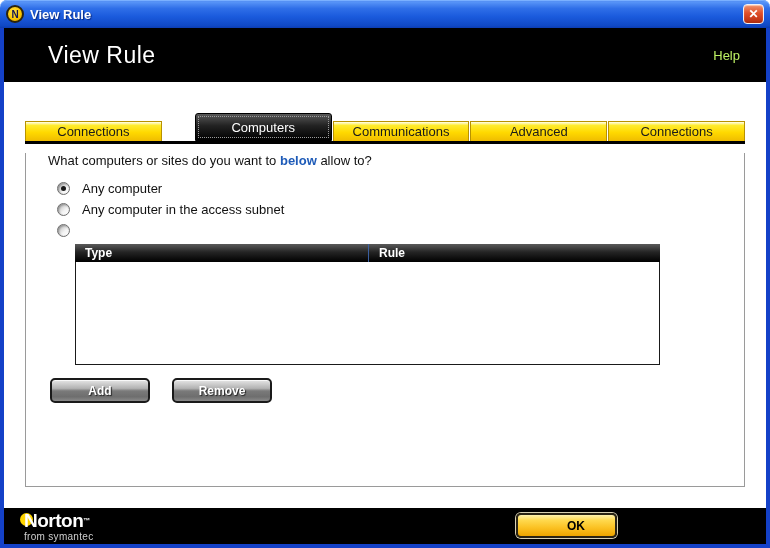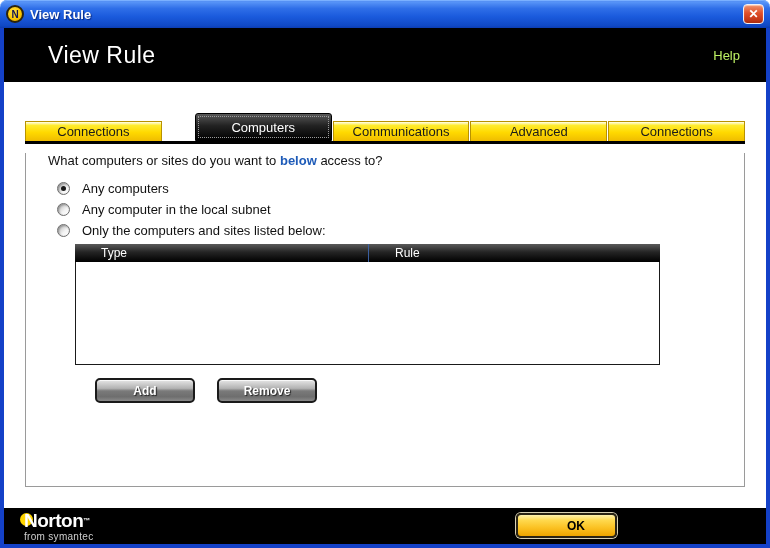--- a/index.html
+++ b/index.html
@@ -131,31 +131,31 @@
     width:5px; height:5px; border-radius:50%;
     background:#1a1a1a;
   }
   .radio-label { font-size:13px; color:#111; }
 
   .ctable { width:585px; margin:3px 0 0 49px; }
   .ctable-head { display:flex; height:18px;
     background:linear-gradient(180deg,#5a5a5a 0%, #242424 45%, #000 100%);
   }
   .ctable-head .cell {
-    color:#fff; font-size:12px; font-weight:normal;
-    padding-left:26px; display:flex; align-items:center;
+    color:#fff; font-size:12px; font-weight:bold;
+    padding-left:10px; display:flex; align-items:center;
   }
   .cell-type { width:293px; }
   .cell-value { flex:1; border-left:1px solid #3a5fa0; }
   .ctable-body {
     height:103px; background:#fff;
     border:1px solid #1a1a1a; border-top:none;
   }
 
-  .list-buttons { margin:13px 0 0 69px; display:flex; gap:22px; }
+  .list-buttons { margin:13px 0 0 24px; display:flex; gap:22px; }
   .gray-btn {
     width:100px; height:25px;
     border:2px solid #1a1a1a; border-radius:5px;
     background:linear-gradient(180deg,#e6e6e6 0%, #b2b2b2 40%, #7a7a7a 52%, #6e6e6e 80%, #8a8a8a 100%);
     color:#fff; font-weight:bold; font-size:12px;
     text-shadow:1px 1px 1px #222;
     display:flex; align-items:center; justify-content:center;
     cursor:pointer;
     box-shadow:inset 0 1px 0 #f8f8f8;
   }
@@ -214,34 +214,33 @@
         <div class="tab">Connections</div>
         <div class="tab active">Computers</div>
         <div class="tab">Communications</div>
         <div class="tab">Advanced</div>
         <div class="tab">Connections</div>
       </div>
       <div class="tabline"></div>
 
       <div class="panel">
 
-        <div class="question"><span>What computers or sites do you want to </span><b>below</b><span> access to?</span></div>
+        <div class="question"><span>What computers or sites do you want to </span><b>below</b><span> allow to?</span></div>
 
         <div class="radio-group">
           <div class="radio-row">
             <div class="radio checked"></div>
-            <div class="radio-label">Any computers</div>
+            <div class="radio-label">Any computer</div>
           </div>
           <div class="radio-row">
             <div class="radio"></div>
-            <div class="radio-label">Any computer in the local subnet</div>
+            <div class="radio-label">Any computer in the access subnet</div>
           </div>
           <div class="radio-row">
             <div class="radio"></div>
-            <div class="radio-label">Only the computers and sites listed below:</div>
           </div>
         </div>
 
         <div class="ctable">
           <div class="ctable-head">
             <div class="cell cell-type">Type</div>
             <div class="cell cell-value">Rule</div>
           </div>
           <div class="ctable-body"></div>
         </div>

